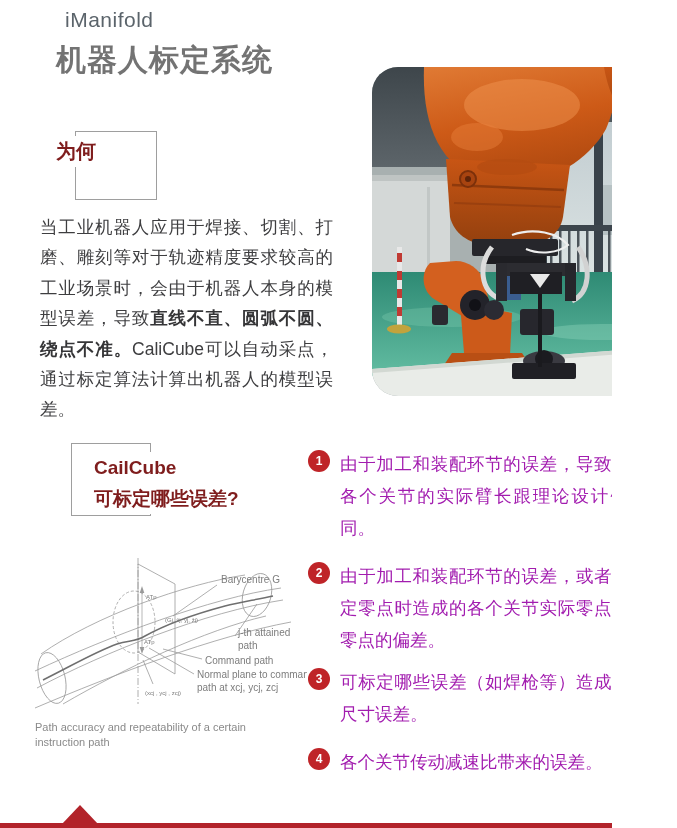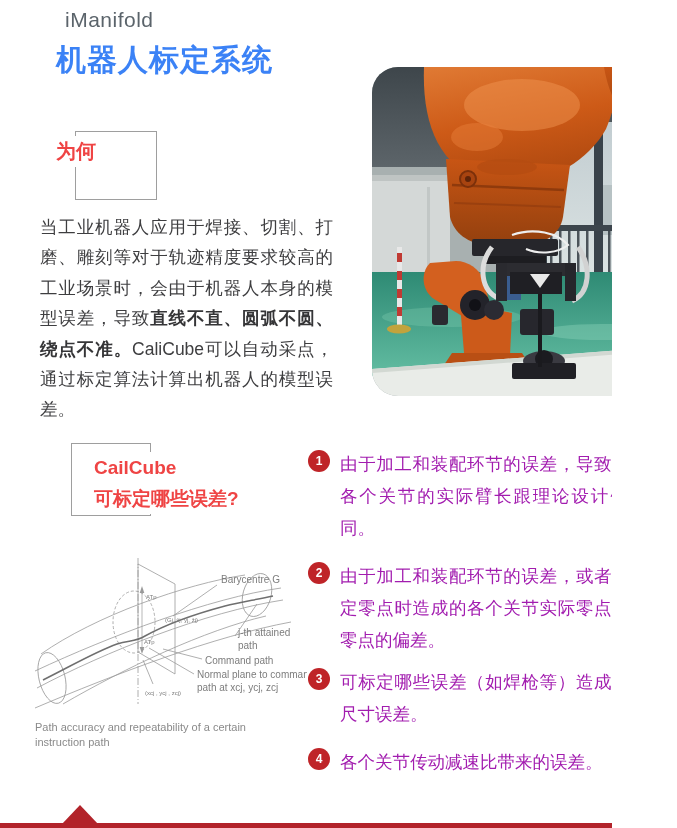--- a/index.html
+++ b/index.html
@@ -17,33 +17,33 @@
   }
   
   .brand {
     position: absolute; left: 65px; top: 8px;
     font-size: 21px; font-weight: 400; letter-spacing: 0.5px;
     color: #5b646b;
   }
   .page-title {
     position: absolute; left: 56px; top: 40px;
     font-size: 30px; font-weight: 700; letter-spacing: 1px;
-    color: #3b82f6;
+    color: #737373;
   }
   
   .frame-box {
     position: absolute;
     border: 1px solid #9e9e9e;
     background: transparent;
   }
   .frame-box.why { left: 75px; top: 131px; width: 82px; height: 69px; }
   .frame-box.errors { left: 71px; top: 443px; width: 80px; height: 73px; }
   .frame-heading {
     position: absolute;
-    font-weight: 700; color: #ef4444;
+    font-weight: 700; color: #7f1d1d;
     line-height: 29px; font-size: 20px;
     white-space: nowrap;
   }
   .frame-heading span { background: #ffffff; padding: 1px 2px; display: inline-block; }
   .frame-heading.why { left: 54px; top: 136px; }
   .frame-heading.errors { left: 92px; top: 452px; font-size: 19px; }
   
   .why-paragraph {
     position: absolute; left: 40px; top: 212px; width: 293px;
     font-size: 17.5px; line-height: 30.4px;

